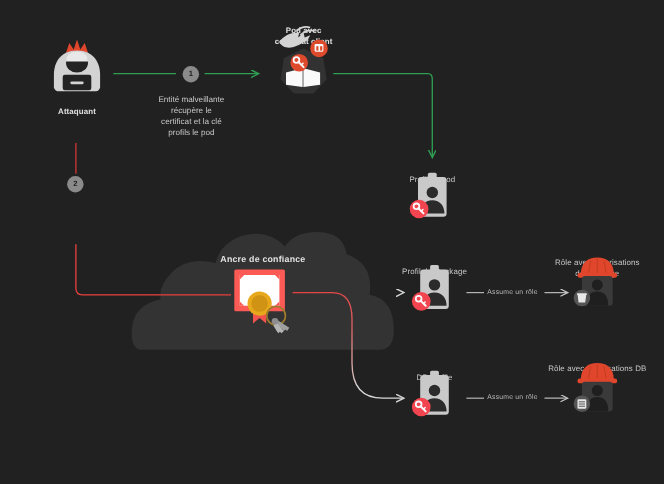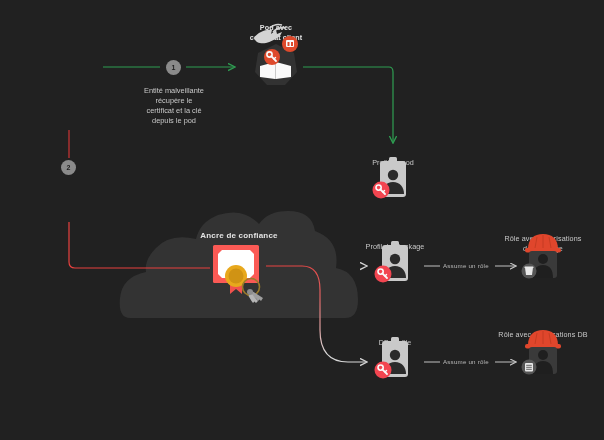--- a/index.html
+++ b/index.html
@@ -107,28 +107,45 @@
       <line x1="424" y1="266" x2="440" y2="266" stroke="#b4b4b4" stroke-width="1.1"></line>
       <line x1="495" y1="266" x2="515" y2="266" stroke="#b4b4b4" stroke-width="1.1" marker-end="url(#whtArrow2)"></line>
     </g>
 
     <g>
       <line x1="424" y1="362" x2="440" y2="362" stroke="#b4b4b4" stroke-width="1.1"></line>
       <line x1="495" y1="362" x2="515" y2="362" stroke="#b4b4b4" stroke-width="1.1" marker-end="url(#whtArrow2)"></line>
     </g>
   </svg>
 
+  <div class="node" style="left:34px; top:30px; width:72px;">
+    <svg width="72" height="62" viewBox="0 0 72 62" style="position:relative;">
+
+      <path d="M26 18 L29 9 L33 15 L36 6 L39 15 L43 9 L46 18 Z" fill="#e0462c"></path>
+
+      <path d="M36 16 C21 16 15 27 15 38 L15 49 C15 51 17 53 19 53 L53 53
+               C55 53 57 51 57 49 L57 38 C57 27 51 16 36 16 Z" fill="#d3d3d3"></path>
+
+      <ellipse cx="36" cy="27" rx="10" ry="9" fill="#232323"></ellipse>
+
+      <path d="M26 26 C26 20 30 17 36 17 C42 17 46 20 46 26 Z" fill="#e8e8e8"></path>
+
+      <rect x="23" y="38" width="26" height="14" rx="2" fill="#232323"></rect>
+      <rect x="30" y="44" width="12" height="2.5" rx="1" fill="#d3d3d3"></rect>
+    </svg>
+    <div class="cap bold">Attaquant</div>
+  </div>
 
   <div class="badge-num" style="left:166px; top:60px;">
     <span>1</span>
   </div>
   <div class="steplabel" style="left:127px; top:86px; width:94px;">Entité malveillante
 récupère le
 certificat et la clé
-depuis le pod</div>
+profils le pod</div>
 
   <div class="node" style="left:240px; top:22px; width:72px;">
     <svg width="72" height="72" viewBox="0 0 72 72">
 
       <g>
         <path d="M14 16 C18 10 26 7 32 8 L31 12 L36 8 L37 12 L42 10 L40 14
                  C36 17 30 20 26 21 C21 22 16 21 14 16 Z" fill="#d3d3d3"></path>
         <path d="M30 6 C33 3 38 2 42 3" stroke="#d3d3d3" stroke-width="1.6" fill="none"></path>
         <path d="M33 10 C37 6 42 5 46 6" stroke="#d3d3d3" stroke-width="1.6" fill="none"></path>
       </g>

